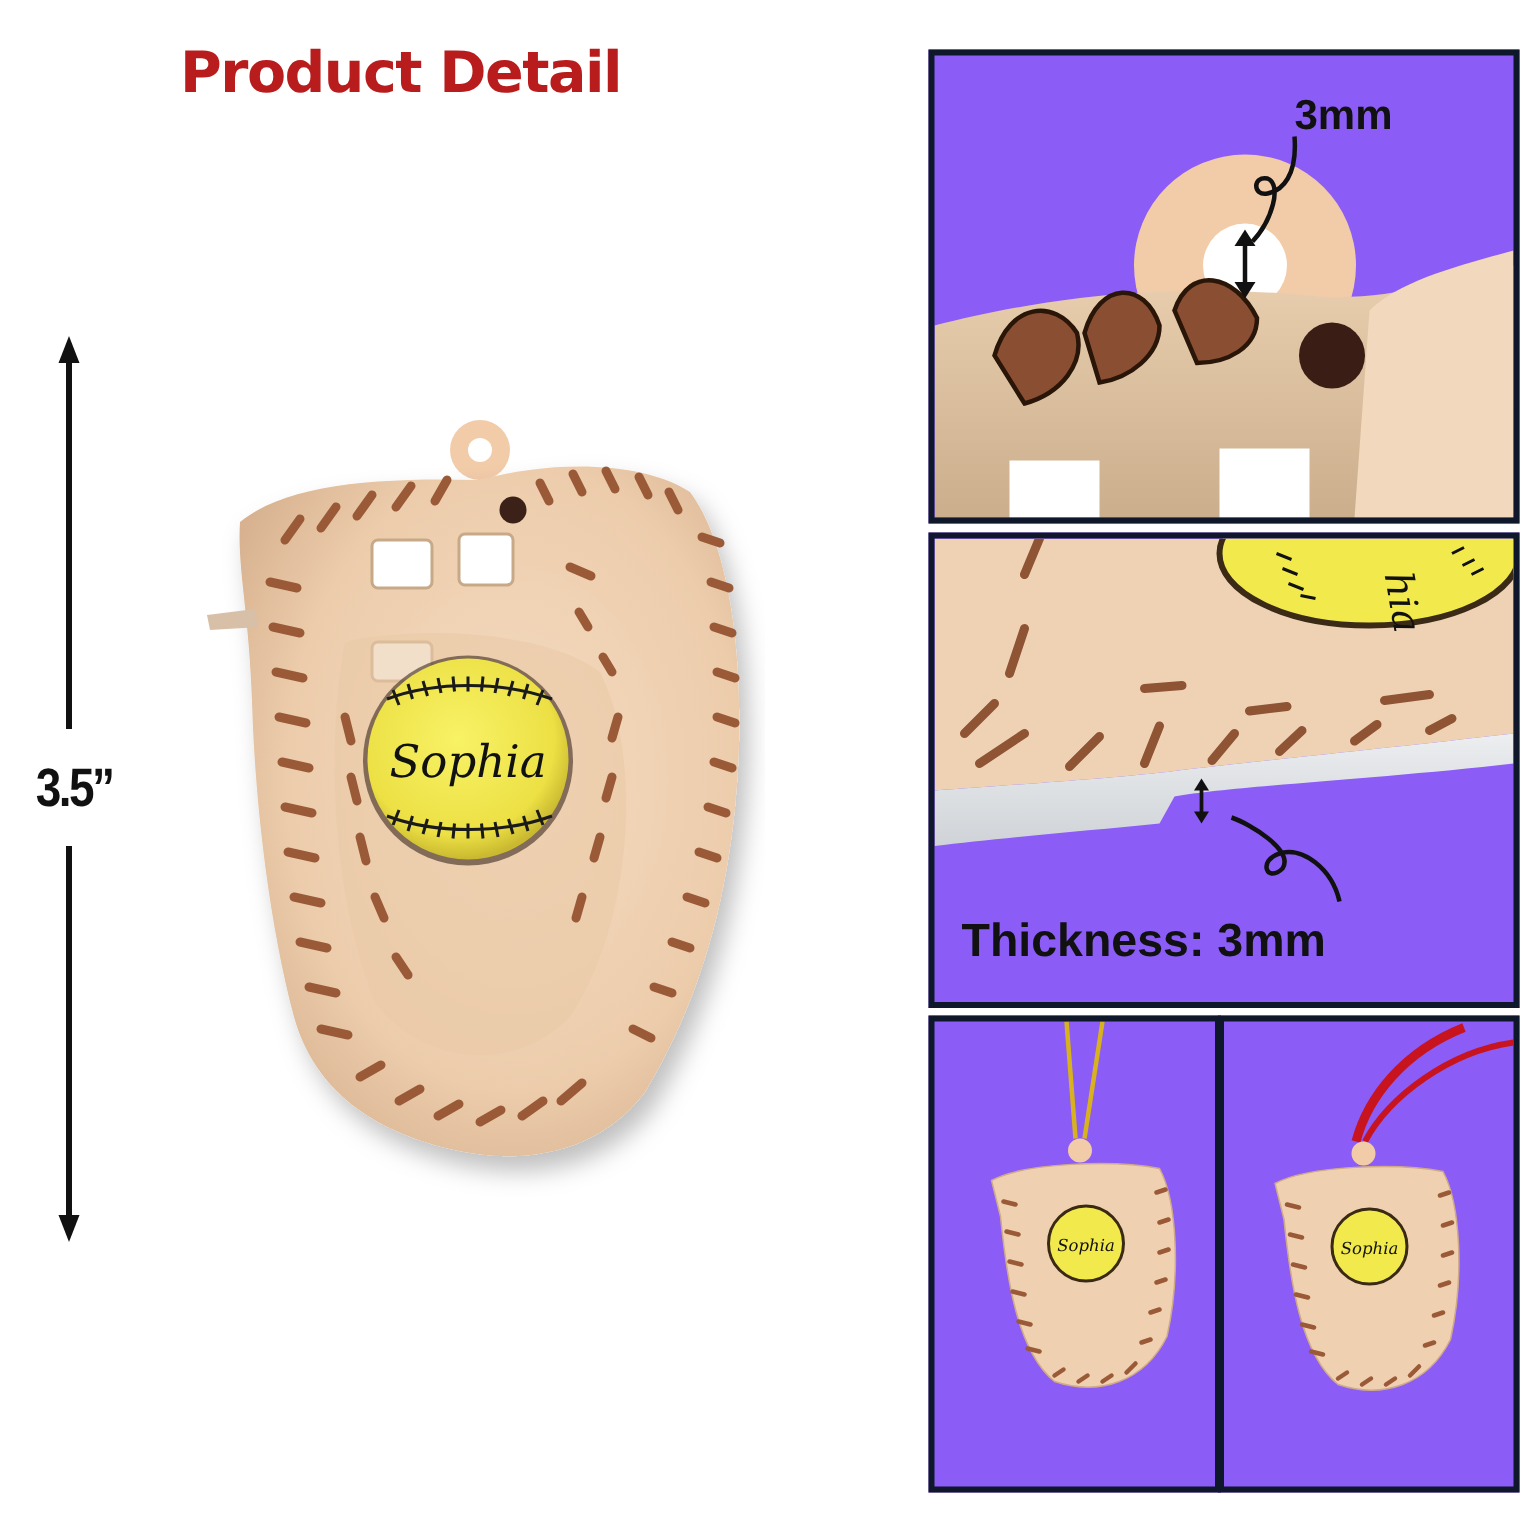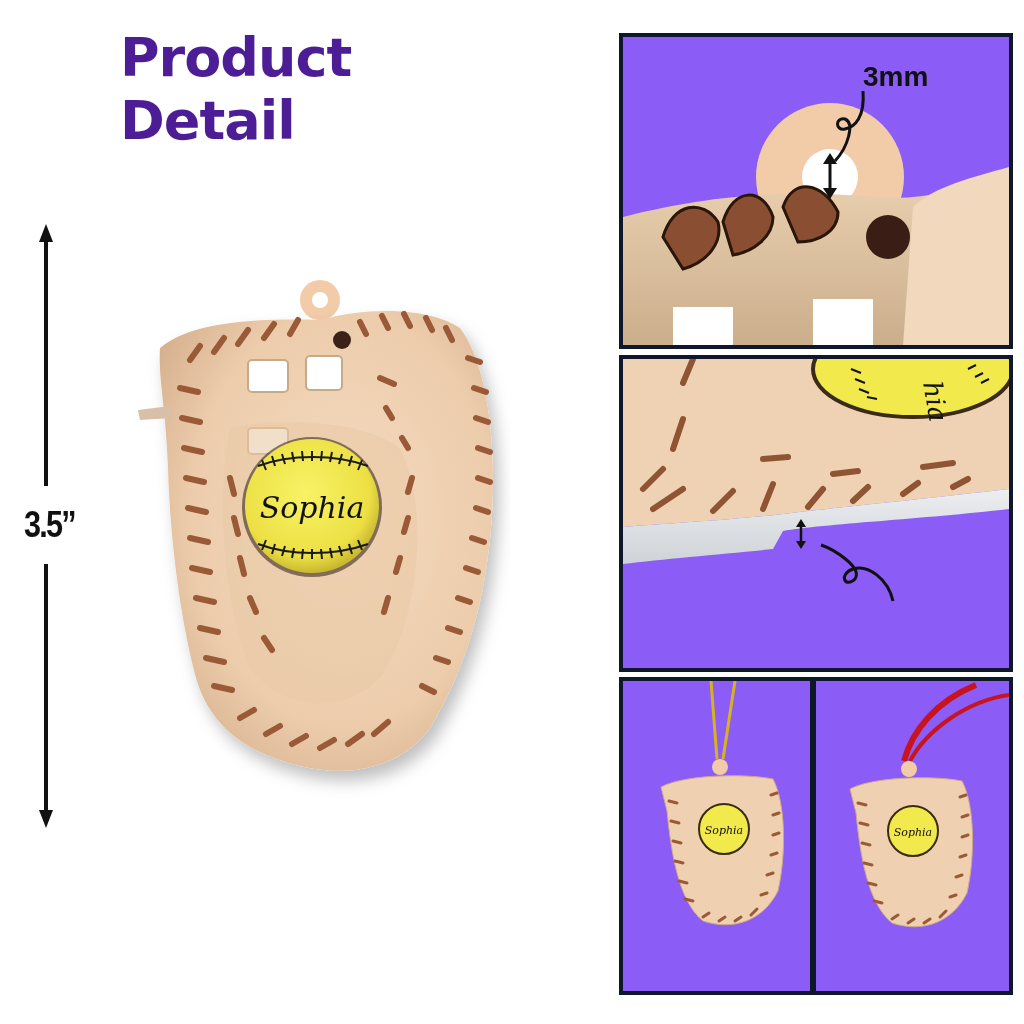--- a/index.html
+++ b/index.html
@@ -1,17 +1,17 @@
 <!DOCTYPE html>
 <html><head>
 <meta charset="utf-8">
 <style>
   html, body { margin: 0; padding: 0; background: #ffffff; }
   body { width: 1024px; height: 1024px; position: relative; overflow: hidden; font-family: "Liberation Sans", sans-serif; }
-  .title { position: absolute; left: 120px; top: 26px; width: 400px; font-family: "DejaVu Sans", sans-serif; font-size: 54px; font-weight: bold; color: #4c1d95; letter-spacing: -1px; margin: 0; }
+  .title { position: absolute; left: 120px; top: 26px; width: 400px; font-family: "DejaVu Sans", sans-serif; font-size: 38px; font-weight: bold; color: #b91c1c; letter-spacing: -1px; margin: 0; }
   .dim { position: absolute; left: 20px; top: 224px; width: 52px; height: 604px; }
   .dim-label { position: absolute; left: 0; top: 280px; width: 52px; text-align: center; font-family: "Liberation Sans", sans-serif; font-weight: bold; font-size: 36px; color: #111; letter-spacing: -2px; transform: scaleX(0.85); }
   .main-product { position: absolute; left: 130px; top: 278px; width: 380px; height: 520px; }
   .panel { position: absolute; border: 4px solid #0f172a; box-sizing: border-box; background: #8b5cf6; overflow: hidden; }
   .p1 { left: 619px; top: 33px; width: 394px; height: 316px; }
   .p2 { left: 619px; top: 355px; width: 394px; height: 317px; }
   .p3 { left: 619px; top: 677px; width: 195px; height: 318px; }
   .p4 { left: 812px; top: 677px; width: 201px; height: 318px; }
   .panel svg { position: absolute; left: 0; top: 0; }
   .callout-3mm { position: absolute; left: 240px; top: 24px; font-weight: bold; font-size: 28px; color: #111; }
@@ -195,20 +195,21 @@
       <path d="M345,10 l8,-4 M352,18 l8,-4 M358,24 l8,-4"></path>
     </g>
     <text x="300" y="24" class="script" font-size="26" fill="#111" transform="rotate(80 300 24)">hia</text>
     <g>
       <line x1="178" y1="166" x2="178" y2="184" stroke="#111" stroke-width="2.5"></line>
       <polygon points="178,160 173,168 183,168" fill="#111"></polygon>
       <polygon points="178,190 173,182 183,182" fill="#111"></polygon>
     </g>
     <path d="M270,242 C265,220 245,205 230,210 C215,215 222,230 232,220 C240,208 210,190 198,186" stroke="#111" stroke-width="3" fill="none"></path>
   </svg>
+  <div class="thick-label">Thickness: 3mm</div>
 </div>
 
 <div class="panel p3">
   <svg width="187" height="310" viewBox="0 0 187 310">
     <line x1="88" y1="0" x2="94" y2="78" stroke="#d8b21e" stroke-width="3"></line>
     <line x1="112" y1="0" x2="100" y2="78" stroke="#d8b21e" stroke-width="3"></line>
     <circle cx="97" cy="86" r="8" fill="#f2cba9"></circle>
     <path d="M38,106 C60,94 120,92 150,98 C162,120 164,170 155,210 C140,240 110,250 80,240 C55,220 48,170 44,130 Z" fill="#efd0b0" stroke="#cfa988" stroke-width="1"></path>
     <g stroke="#9a5a38" stroke-width="3" stroke-linecap="round">
       <path d="M46,120 l8,2 M48,140 l8,2 M50,160 l8,2 M52,180 l8,2 M56,200 l8,2 M62,218 l8,2"></path>

